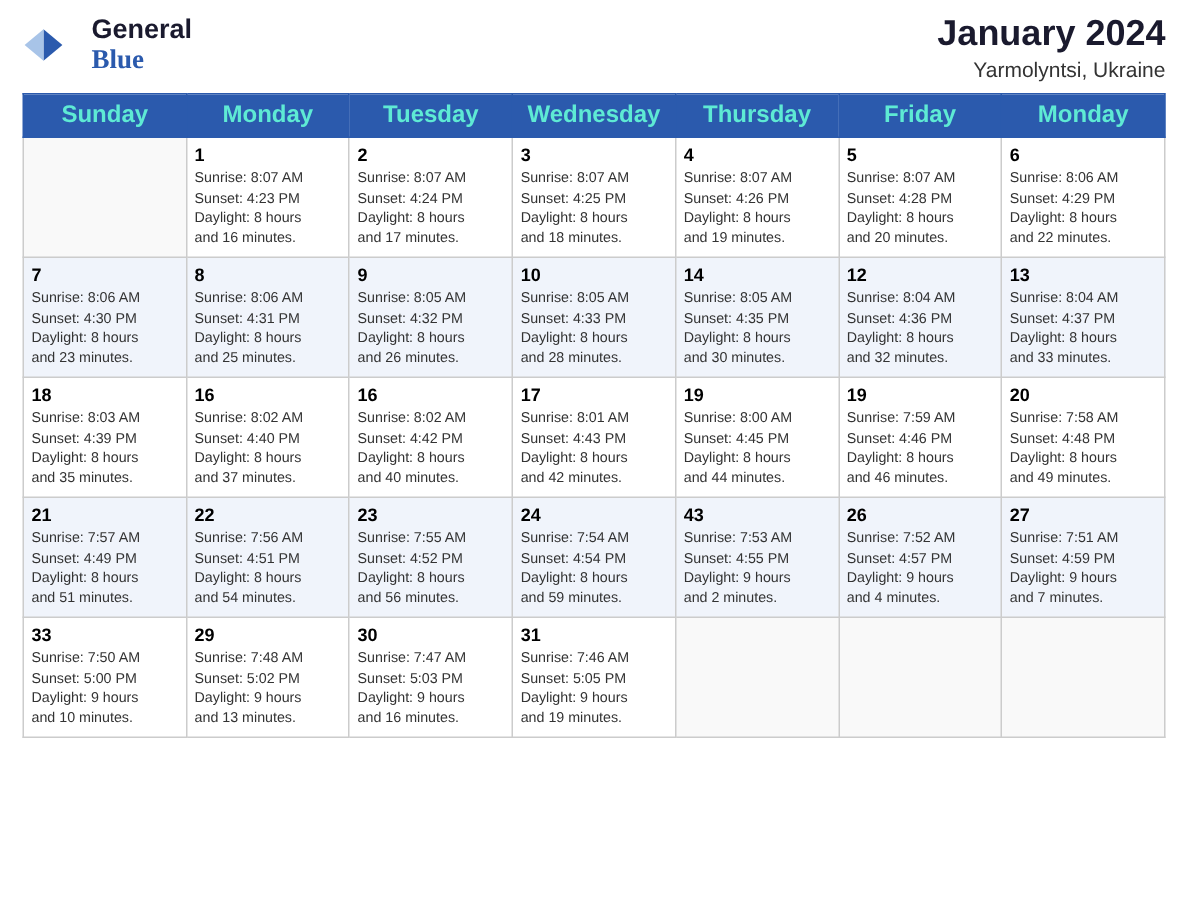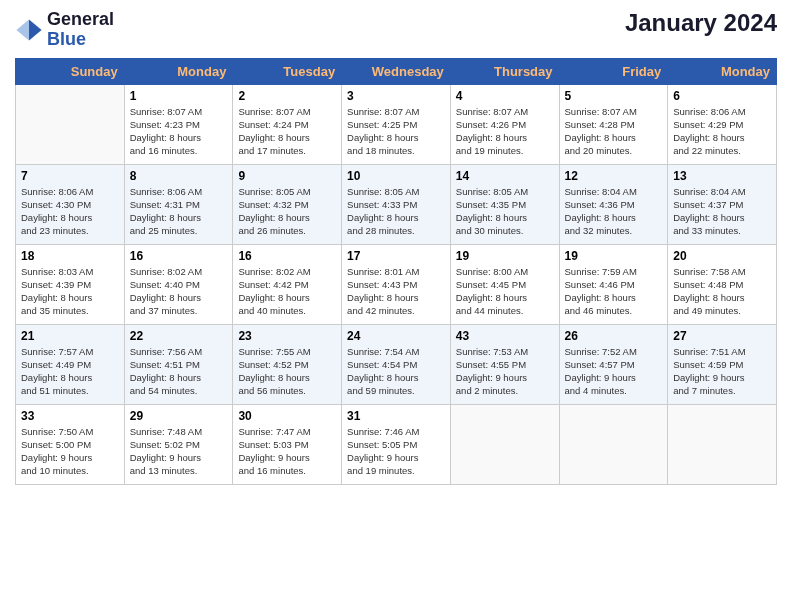--- a/index.html
+++ b/index.html
@@ -23,20 +23,21 @@
       margin-bottom: 8px;
     }
     .logo-text {
       font-size: 18px;
       font-weight: bold;
       color: #1a1a2e;
       line-height: 1.1;
     }
     .logo-text span {
       display: block;
+      margin-left: 14px;
     }
     .logo-icon {
       width: 28px;
       height: 28px;
       margin-right: 4px;
     }
     .title-block {
       text-align: right;
     }
     .month-title {
@@ -50,25 +51,25 @@
       color: #333;
       margin-top: 2px;
     }
     .calendar {
       width: 100%;
       border-collapse: collapse;
       table-layout: fixed;
     }
     .calendar thead tr th {
       background: #2b5aad;
-      color: #fdba74;
-      font-size: 13px;
+      color: #5eead4;
+      font-size: 16px;
       font-weight: bold;
       padding: 5px 6px;
-      text-align: right;
+      text-align: center;
       border: 1px solid #2b5aad;
     }
     .calendar tbody tr td {
       border: 1px solid #ccc;
       vertical-align: top;
       padding: 4px 5px;
       font-size: 10px;
       color: #333;
       height: 80px;
     }
@@ -105,25 +106,26 @@
   <div class="header">
     <div class="logo-wrapper">
       <svg class="logo-icon" viewBox="0 0 40 40" xmlns="http://www.w3.org/2000/svg">
         <rect x="0" y="0" width="40" height="40" fill="white"></rect>
 
         <polygon points="20,5 38,20 20,35" fill="#2b5aad"></polygon>
         <polygon points="20,5 2,20 20,35" fill="#a8c4e8"></polygon>
       </svg>
       <div class="logo-text">
         <span>General</span>
-        <span style="color:#2b5aad;">Blue</span>
+        <span style="color:#2b5aad;font-family:Liberation Serif, serif;">Blue</span>
       </div>
     </div>
     <div class="title-block">
       <div class="month-title">January 2024</div>
+      <div class="location">Yarmolyntsi, Ukraine</div>
     </div>
   </div>
 
   <table class="calendar">
     <thead>
       <tr>
       <th>Sunday</th>
           <th>Monday</th>
           <th>Tuesday</th>
           <th>Wednesday</th>

